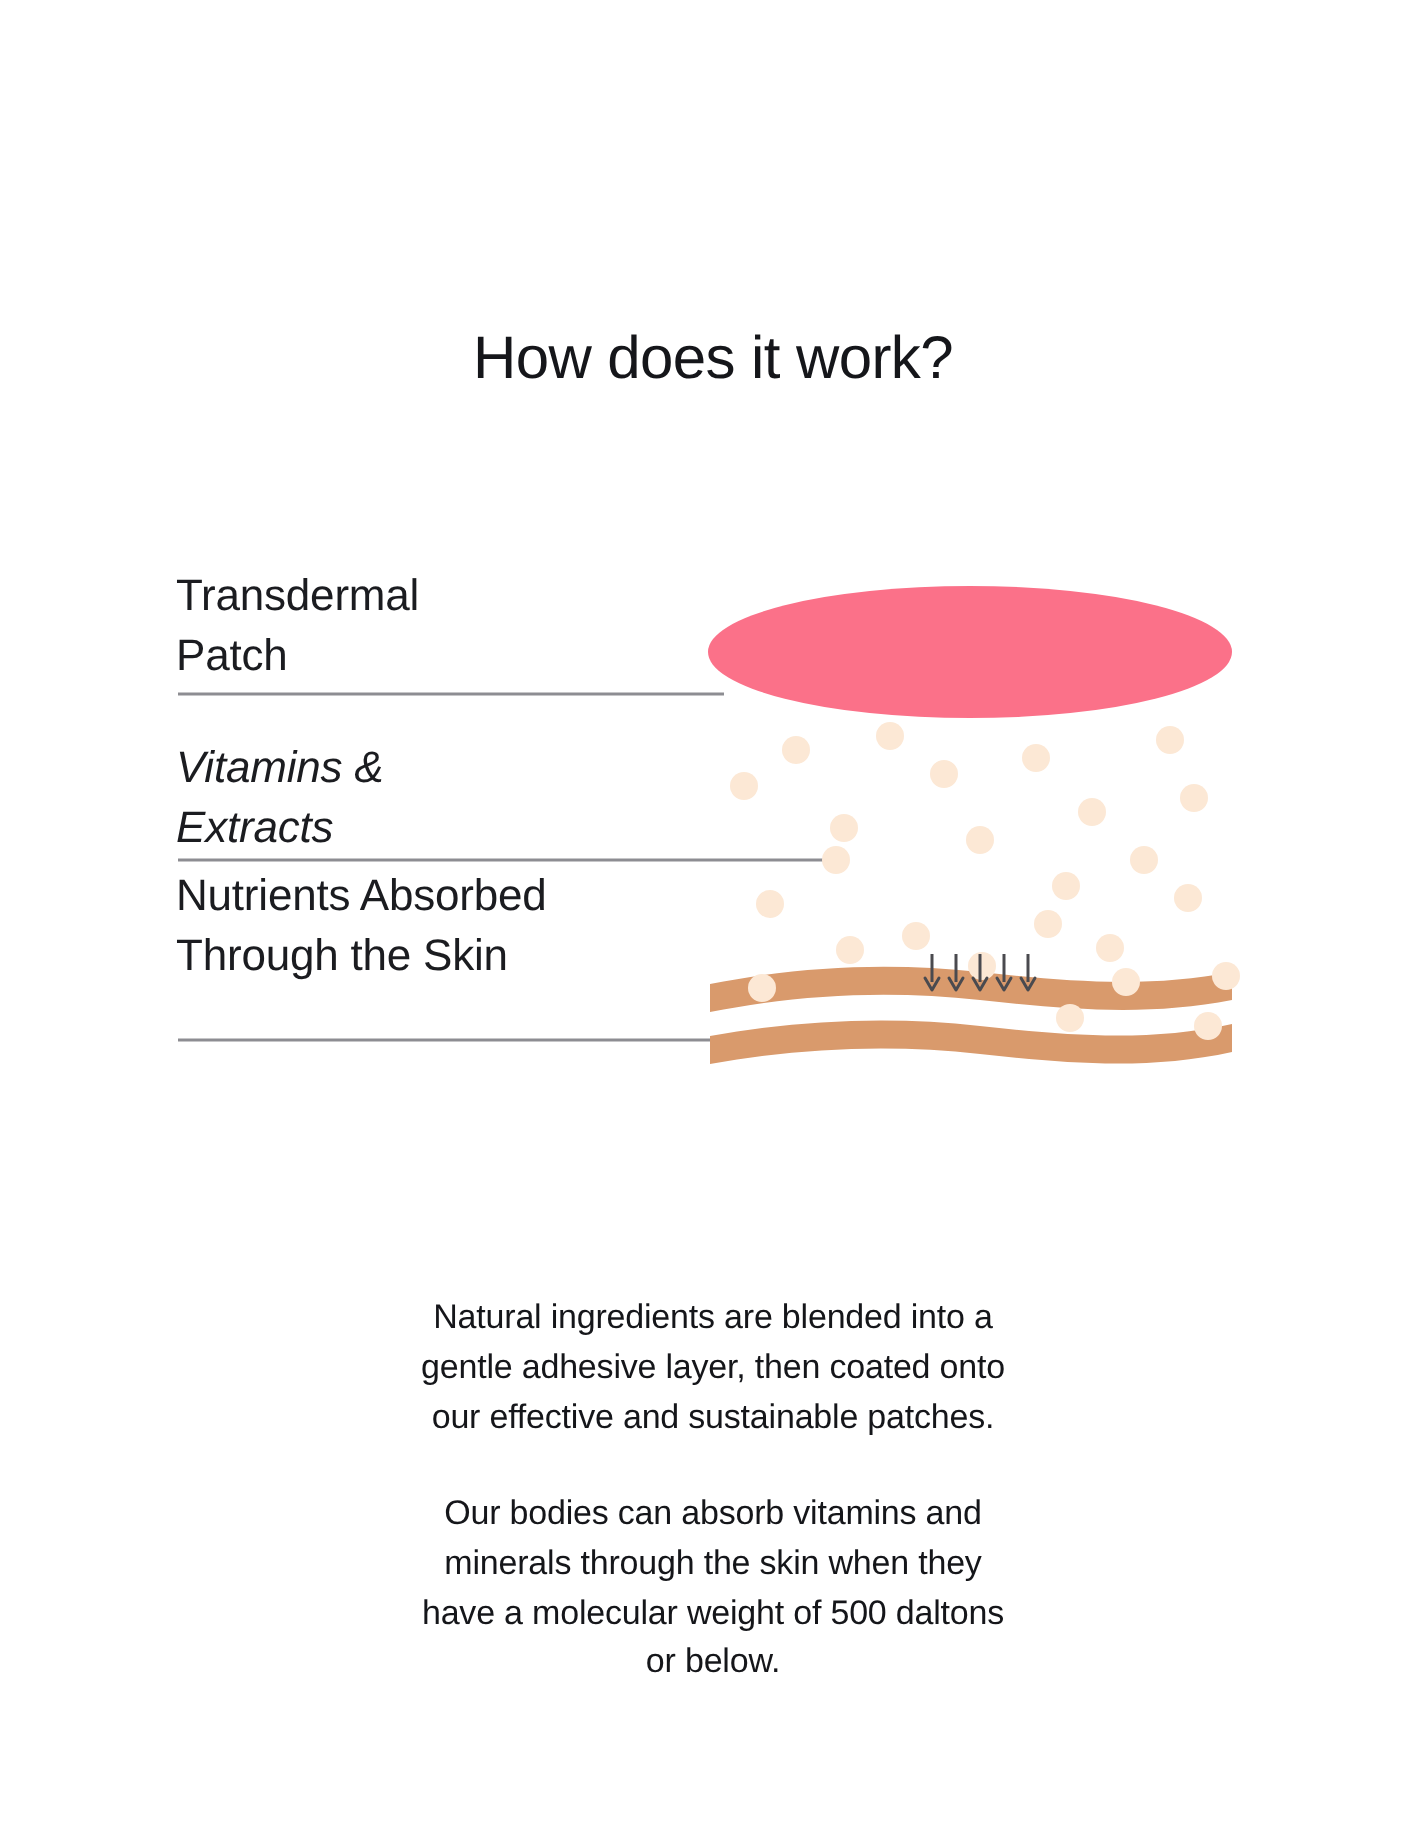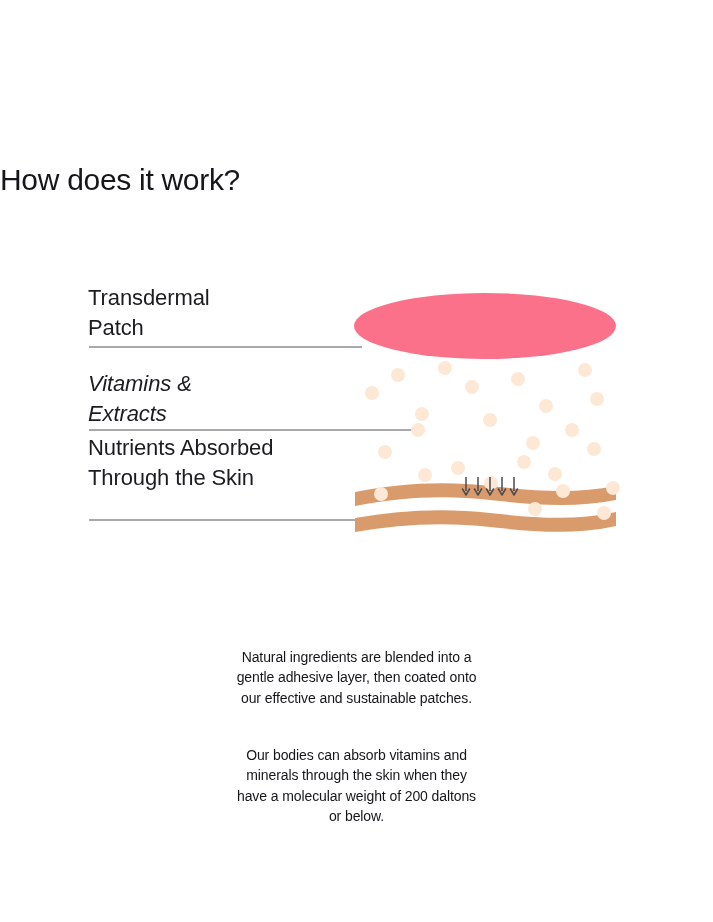--- a/index.html
+++ b/index.html
@@ -20,21 +20,21 @@
     width: 713px;
     height: 922px;
   }
 
   
   .title {
     position: absolute;
     left: 0;
     top: 163px;
     width: 713px;
-    text-align: left;
+    text-align: center;
     font-size: 30px;
     font-weight: 400;
     letter-spacing: -0.3px;
     color: #15161a;
   }
 
   
   .diagram {
     position: absolute;
     left: 0;
@@ -61,21 +61,21 @@
   .callout-1 { left: 88px; top: 283px; }
   .callout-2 { left: 88px; top: 369px; font-style: italic; }
   .callout-3 { left: 88px; top: 433px; }
 
   
   .body-copy {
     position: absolute;
     left: 0;
     width: 713px;
     text-align: center;
-    font-size: 14px;
+    font-size: 17px;
     line-height: 1.46;
     color: #15161a;
     letter-spacing: -0.1px;
     white-space: pre-line;
   }
   .para-1 { top: 647px; }
   .para-2 { top: 745px; }
 </style>
 </head>
 <body>
@@ -176,16 +176,16 @@
 
   <div class="callout callout-3">Nutrients Absorbed
 Through the Skin</div>
 
   <div class="body-copy para-1">Natural ingredients are blended into a
 gentle adhesive layer, then coated onto
 our effective and sustainable patches.</div>
 
   <div class="body-copy para-2">Our bodies can absorb vitamins and
 minerals through the skin when they
-have a molecular weight of 200 daltons
+have a molecular weight of 500 daltons
 or below.</div>
 
 </div>
 
 </body></html>

